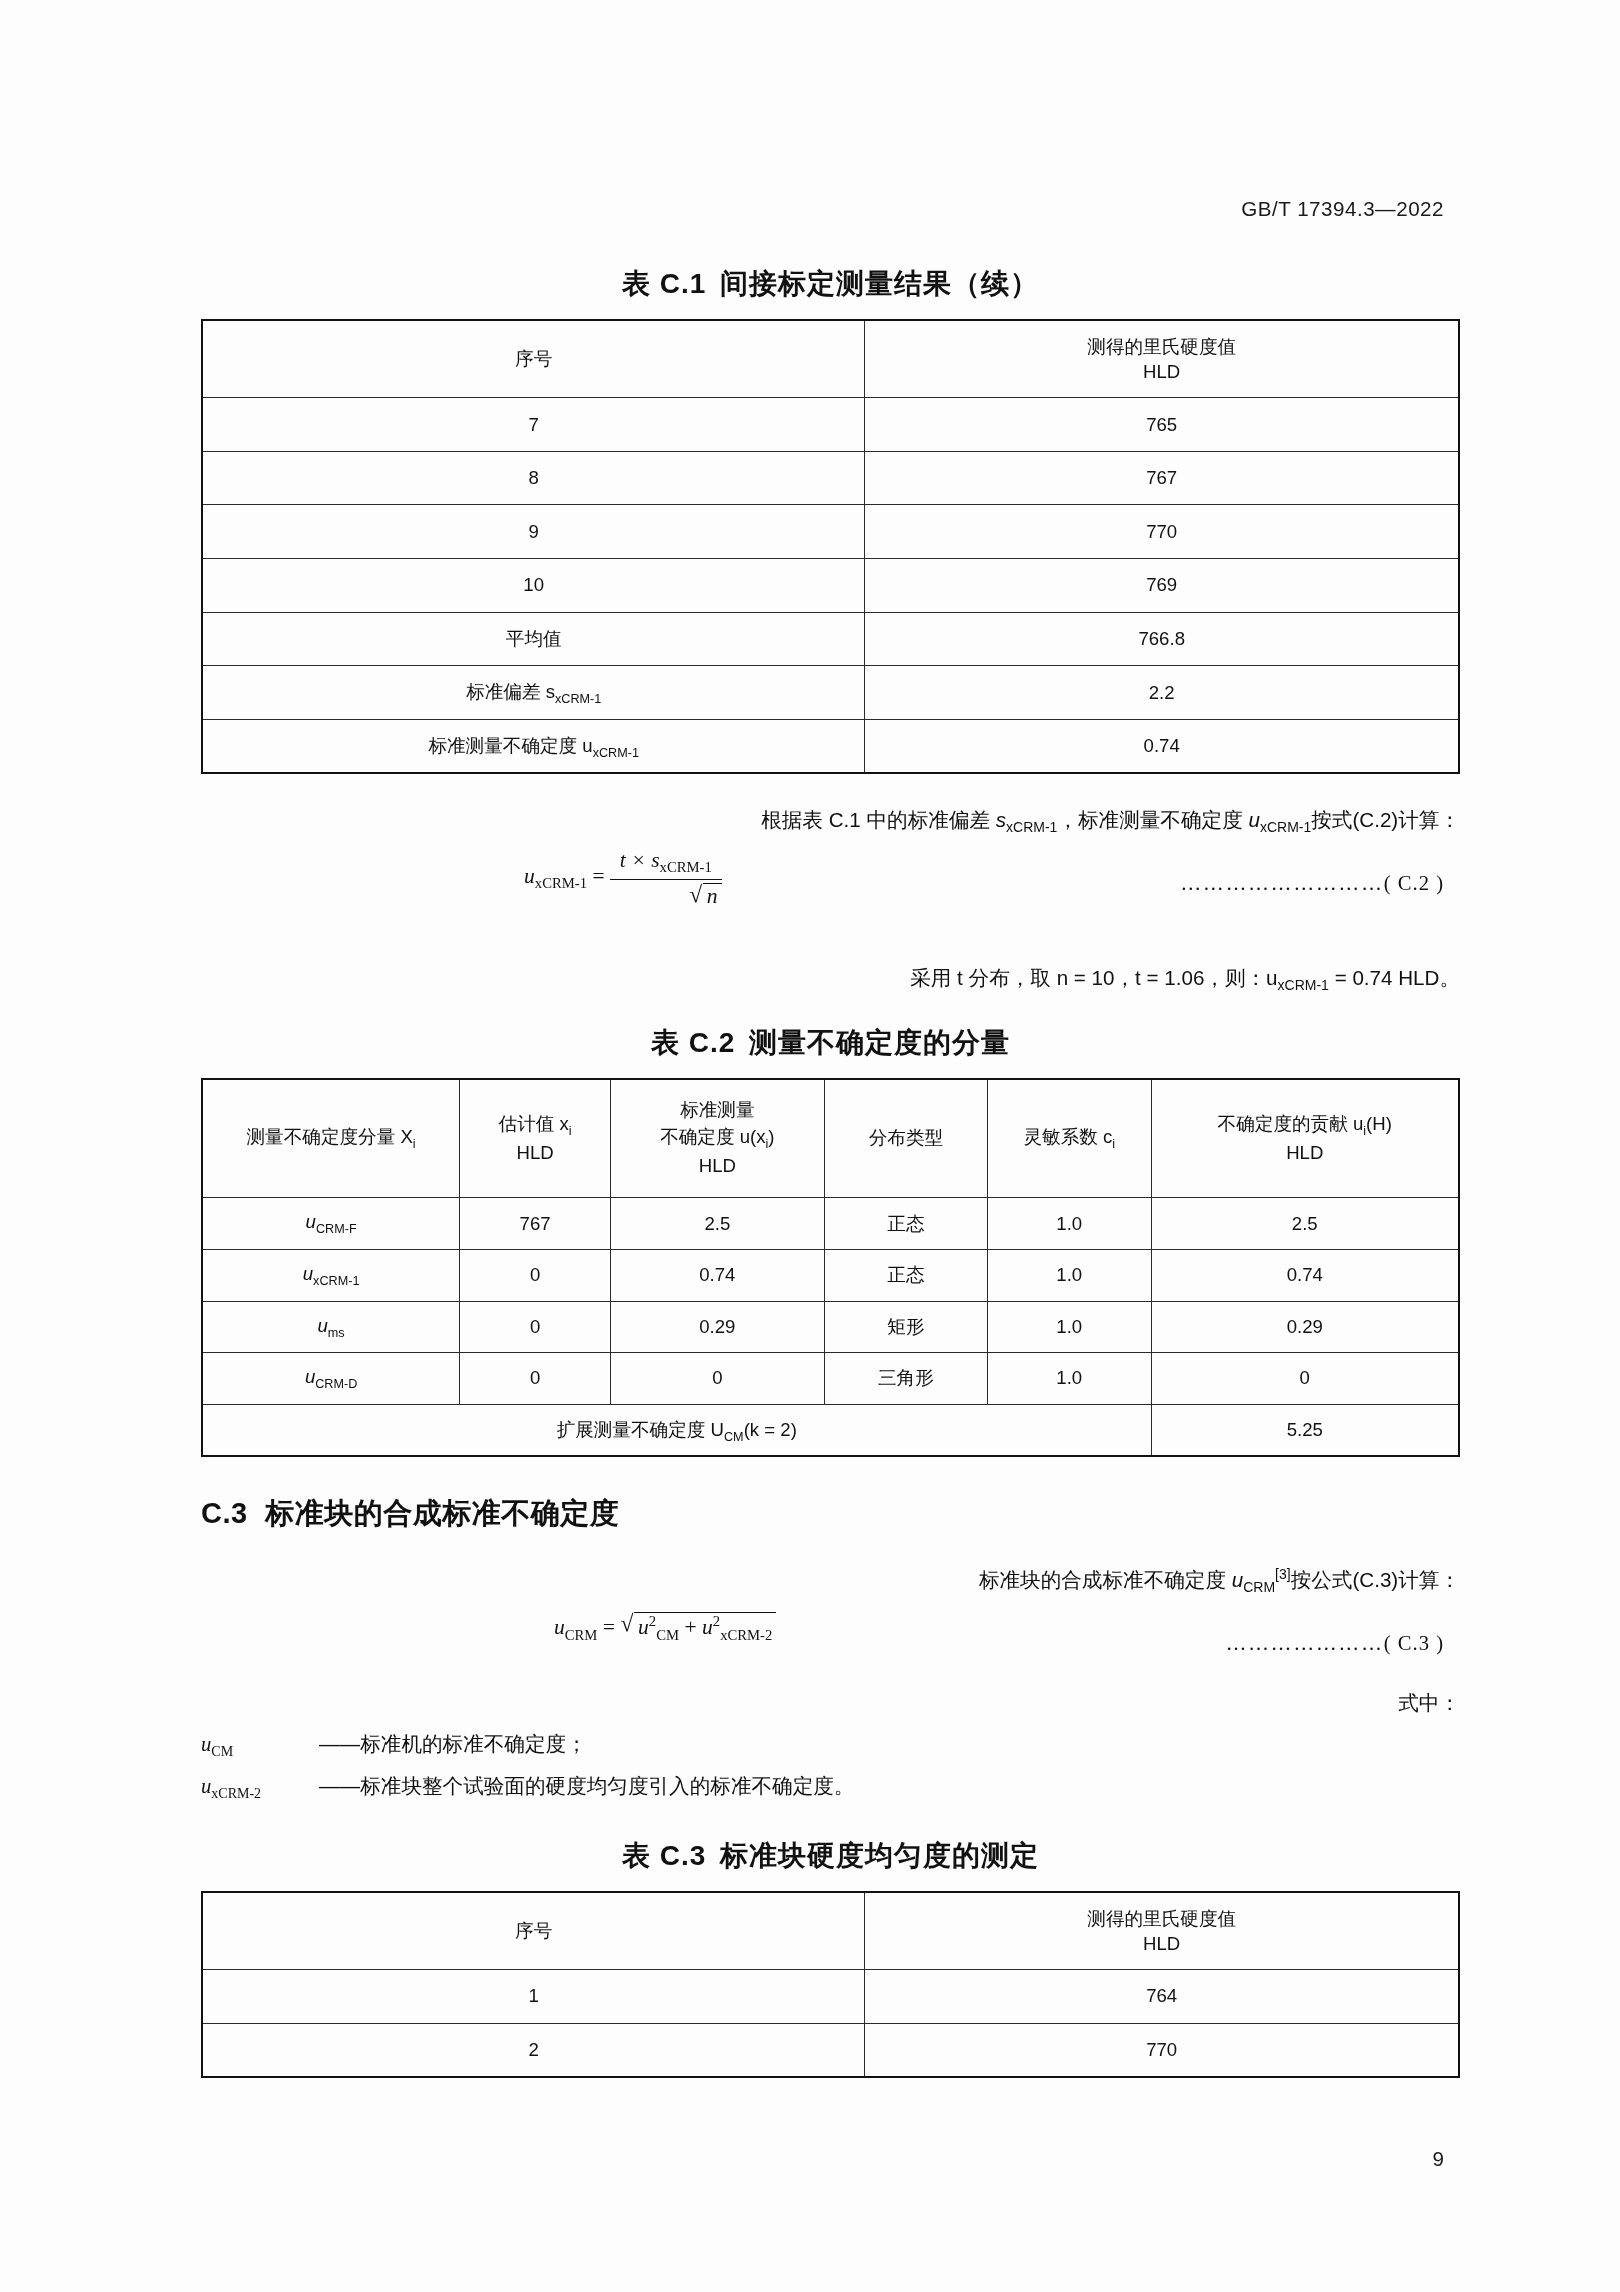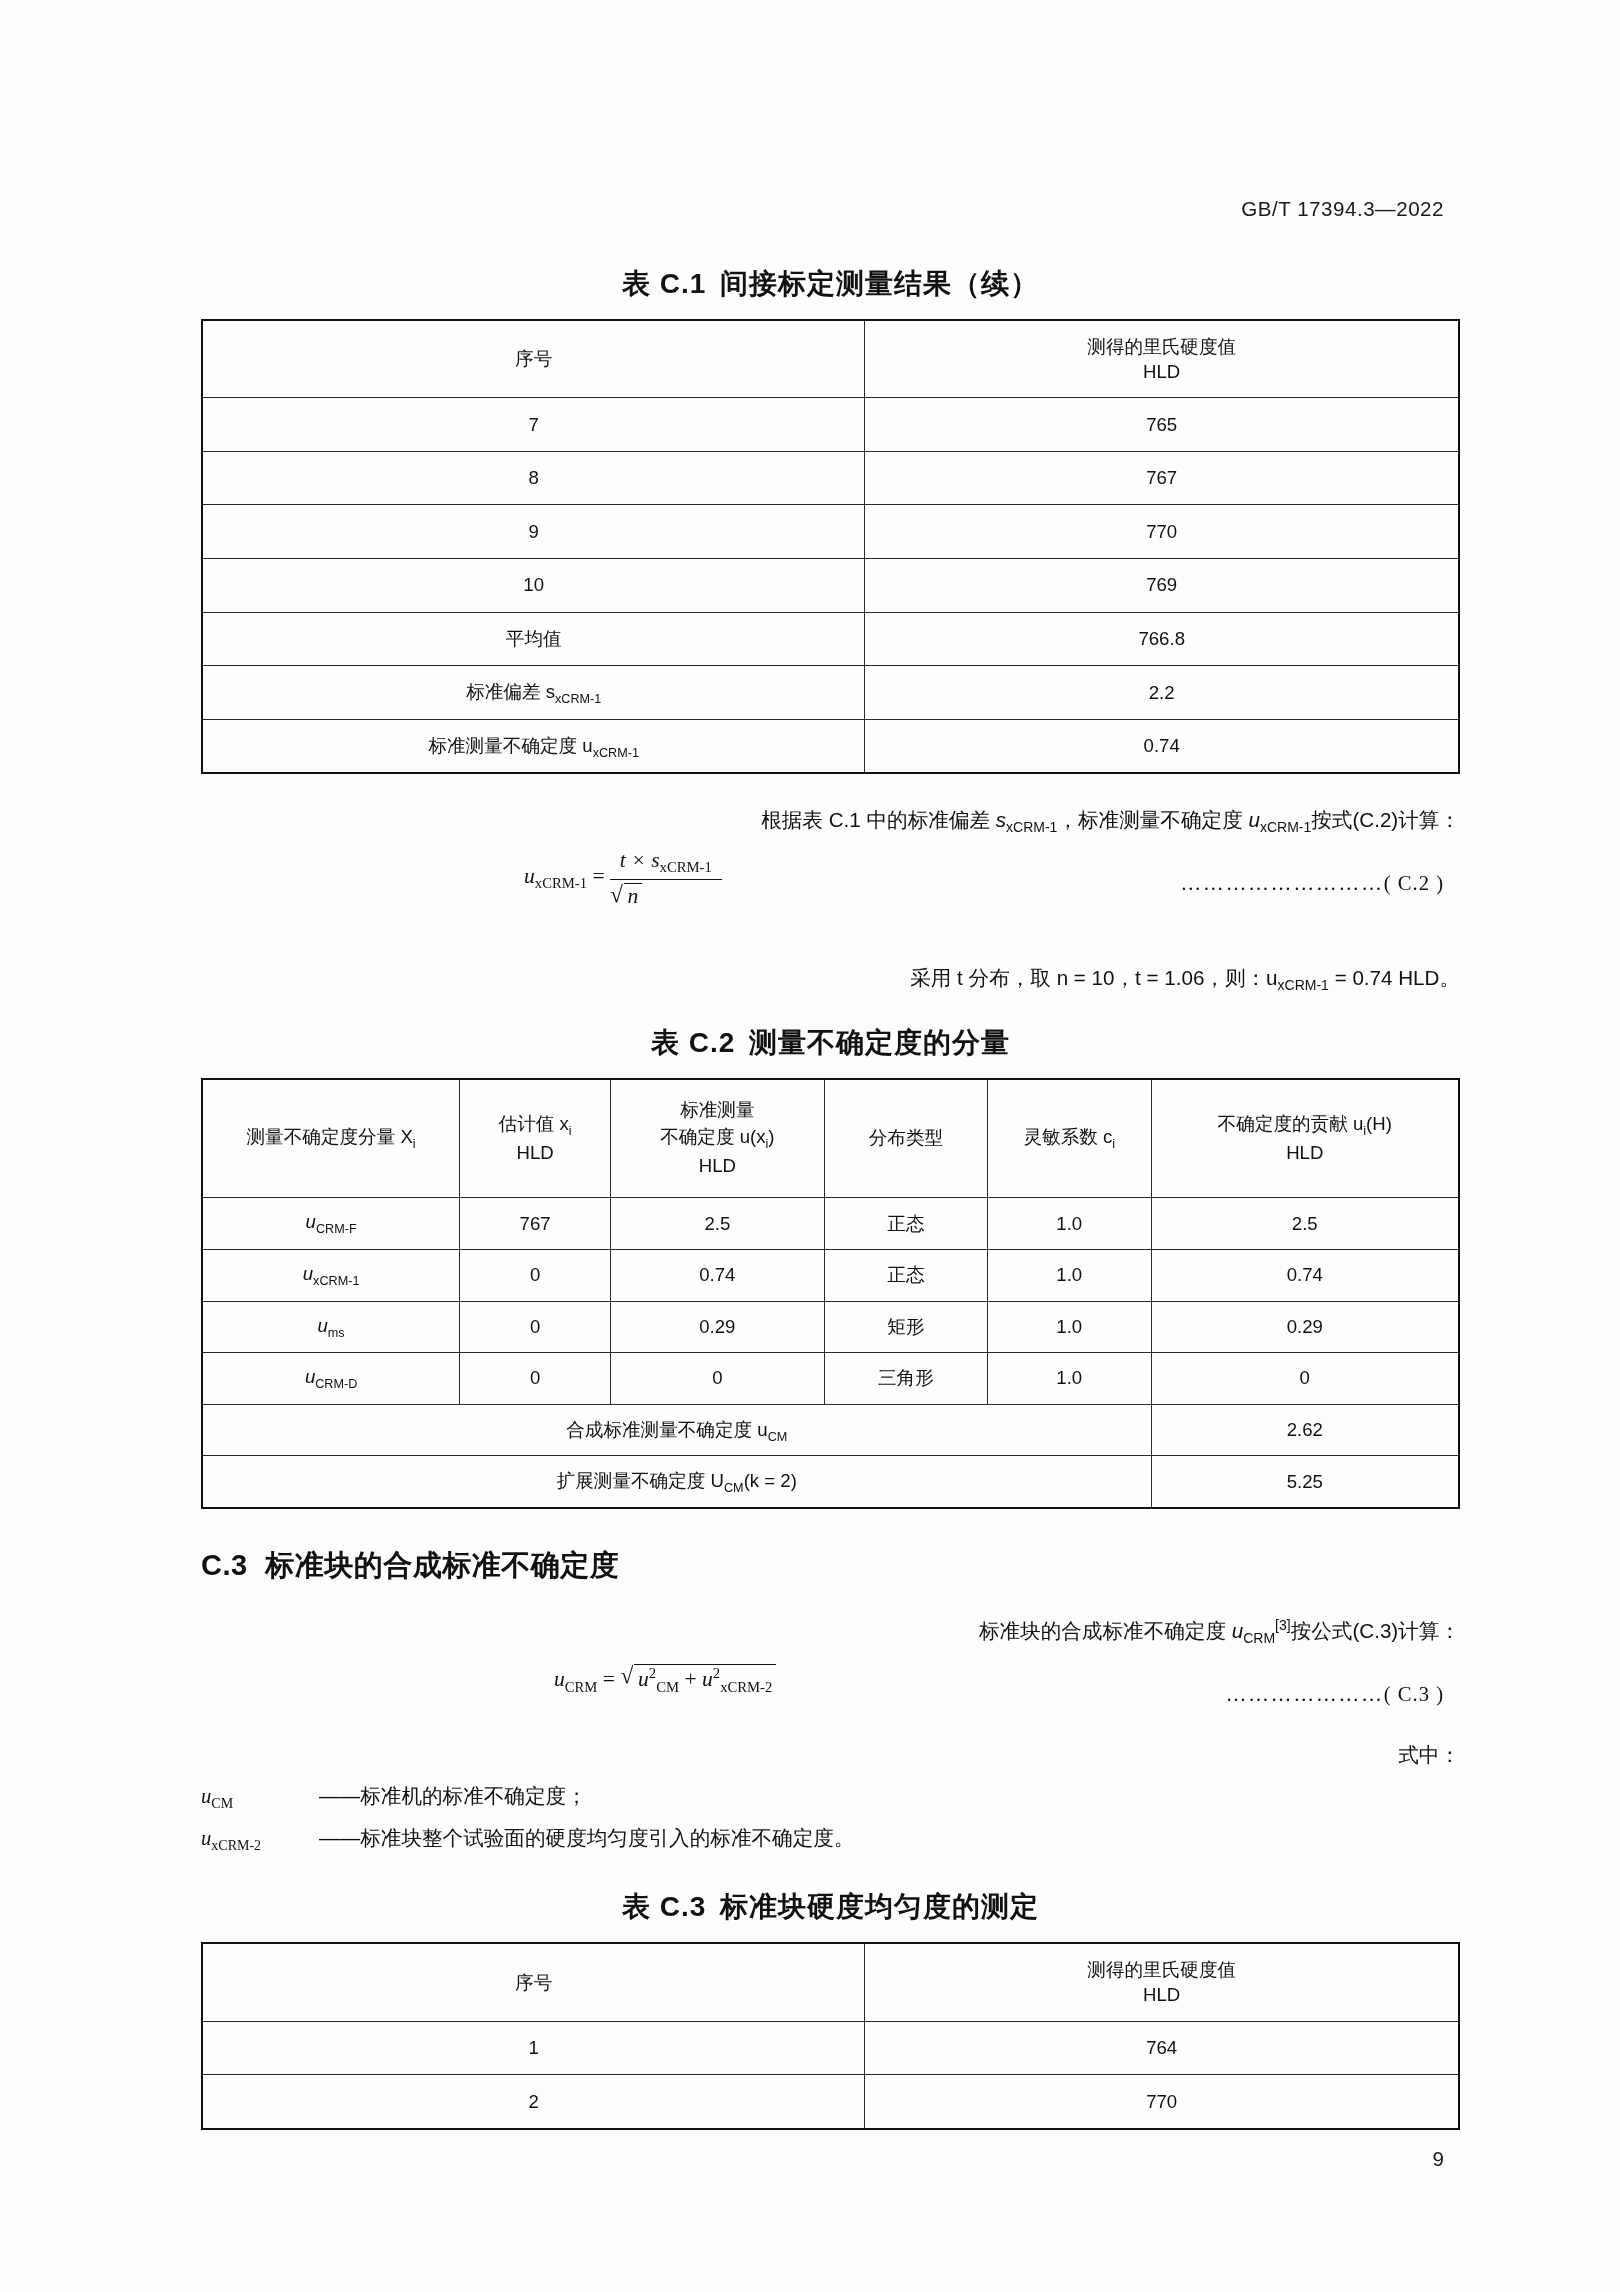--- a/index.html
+++ b/index.html
@@ -117,21 +117,21 @@
     letter-spacing: 1px;
     text-align: right;
   }
   .dots {
     letter-spacing: 2px;
   }
 
   .frac {
     display: inline-block;
     vertical-align: middle;
-    text-align: left;
+    text-align: right;
   }
   .frac .num {
     display: block;
     padding: 0 9.8px 2px 9.8px;
     border-bottom: 1.5px solid #111;
     font-size: 21.6px;
   }
   .frac .den {
     display: block;
     padding-top: 2.9px;
@@ -327,24 +327,20 @@
       </tr>
       <tr>
         <td><i>u</i><sub>CRM-D</sub></td>
         <td>0</td>
         <td>0</td>
         <td>三角形</td>
         <td>1.0</td>
         <td>0</td>
       </tr>
 
-      <tr>
-        <td colspan="5"><span>合成标准测量不确定度 u</span><sub>CM</sub><span></span></td>
-        <td>2.62</td>
-      </tr>
       <tr>
         <td colspan="5"><span>扩展测量不确定度 U</span><sub>CM</sub><span>(k = 2)</span></td>
         <td>5.25</td>
       </tr>
     </tbody>
       </table>
 
     <h3 class="section">
       <span class="num">C.3</span><span>标准块的合成标准不确定度</span>
     </h3>

